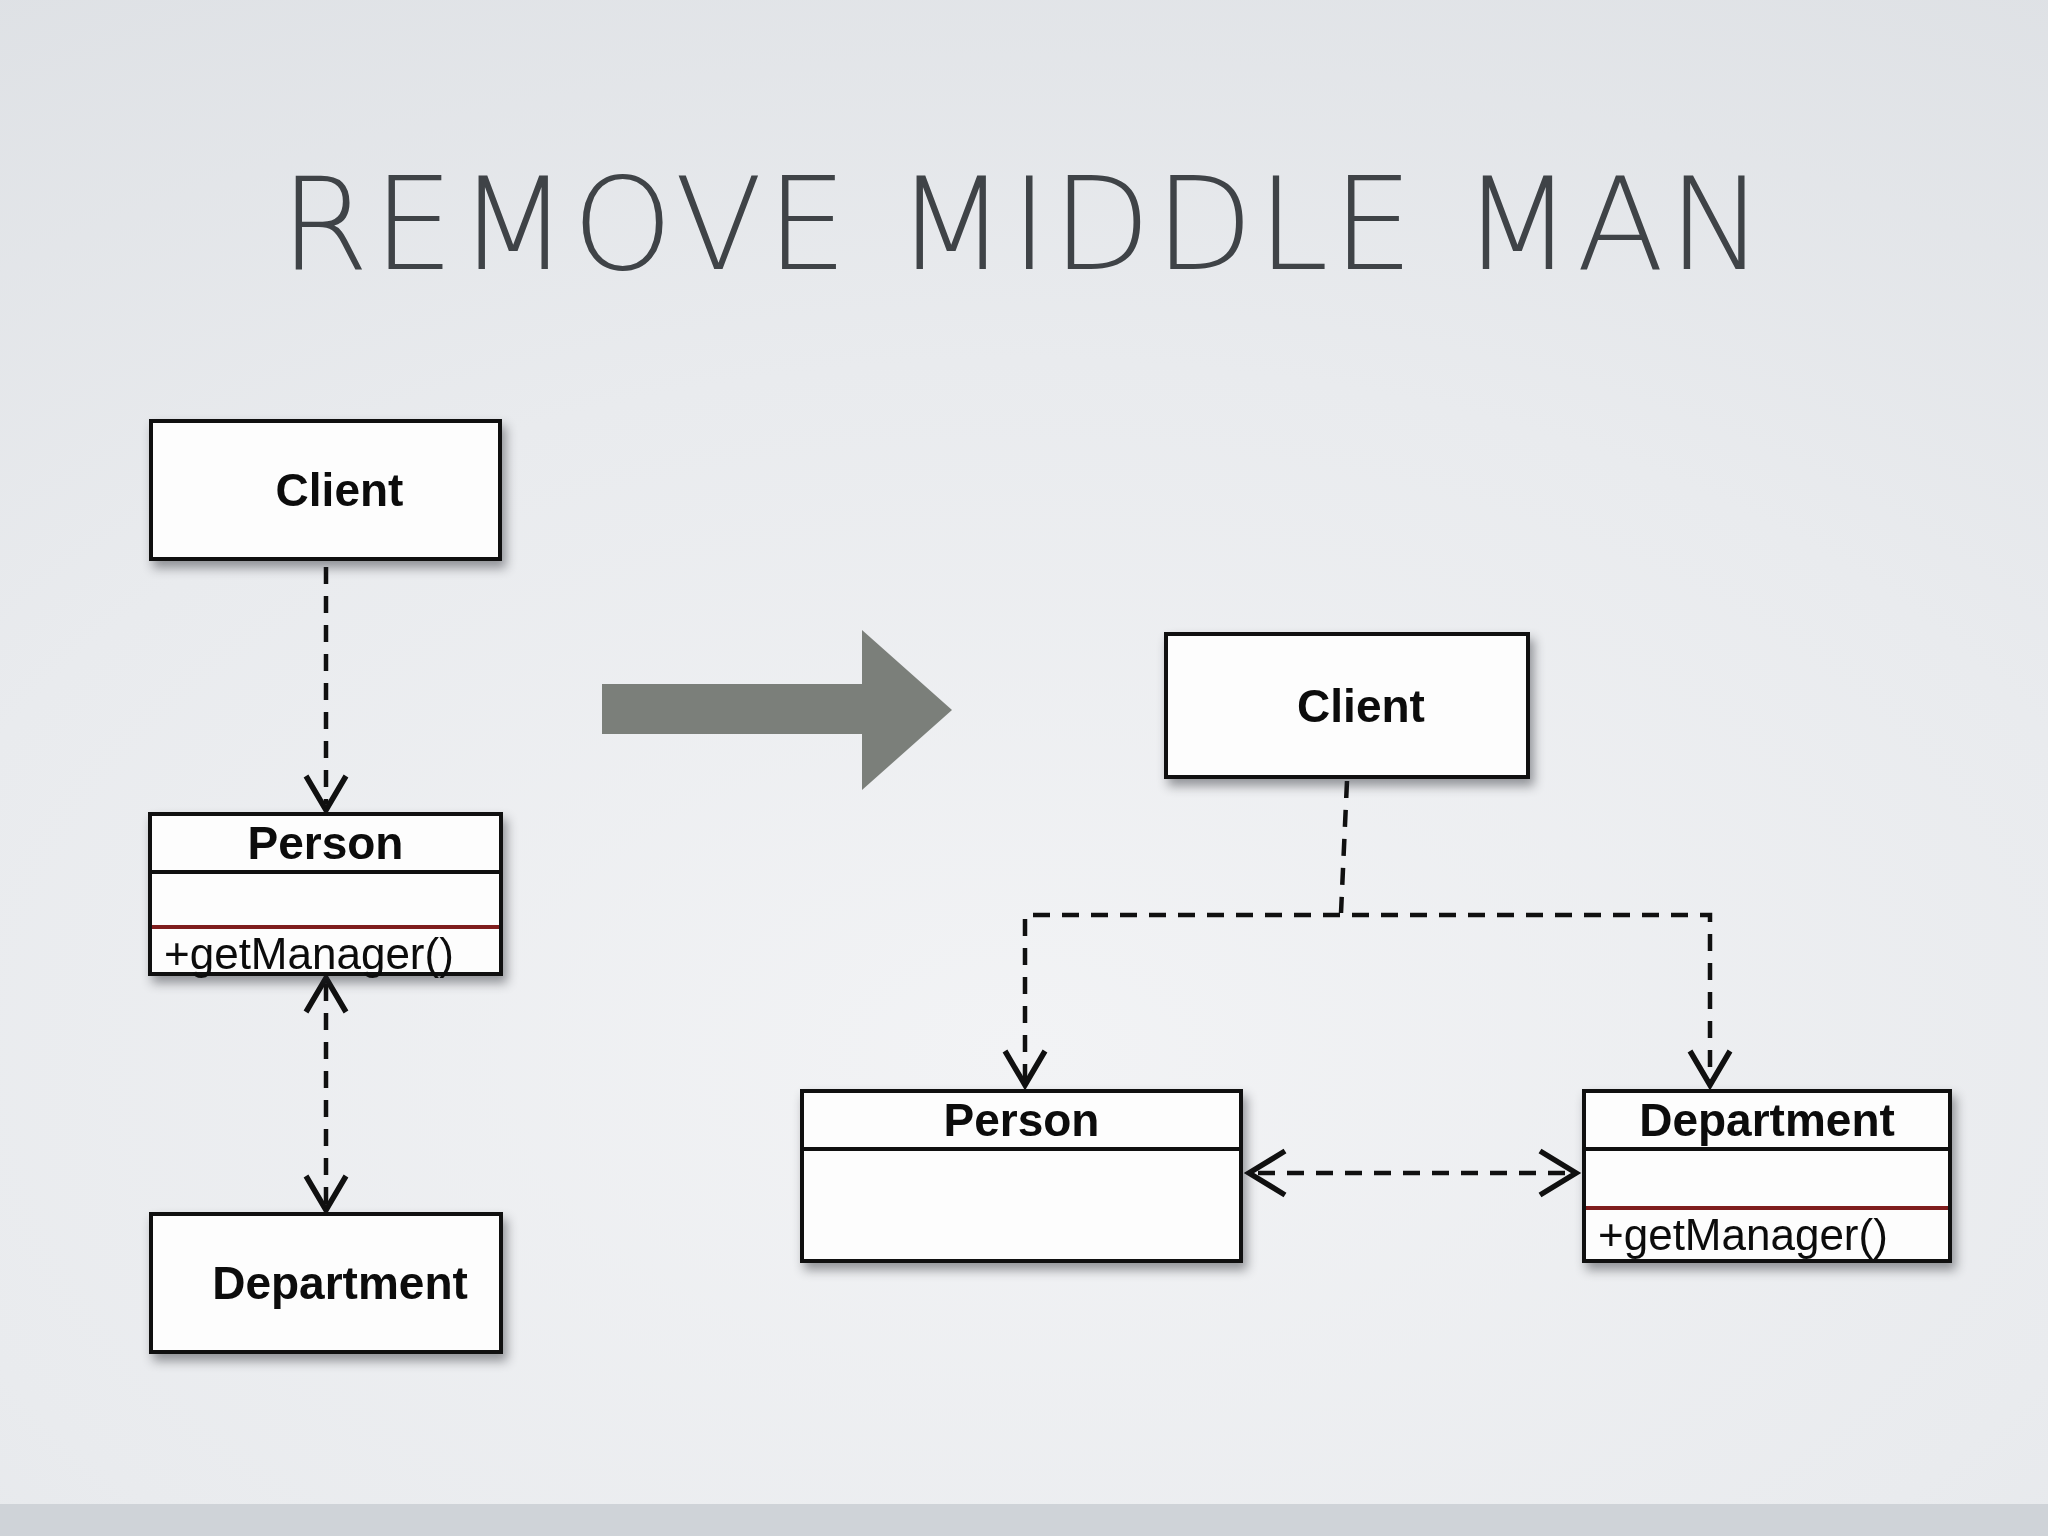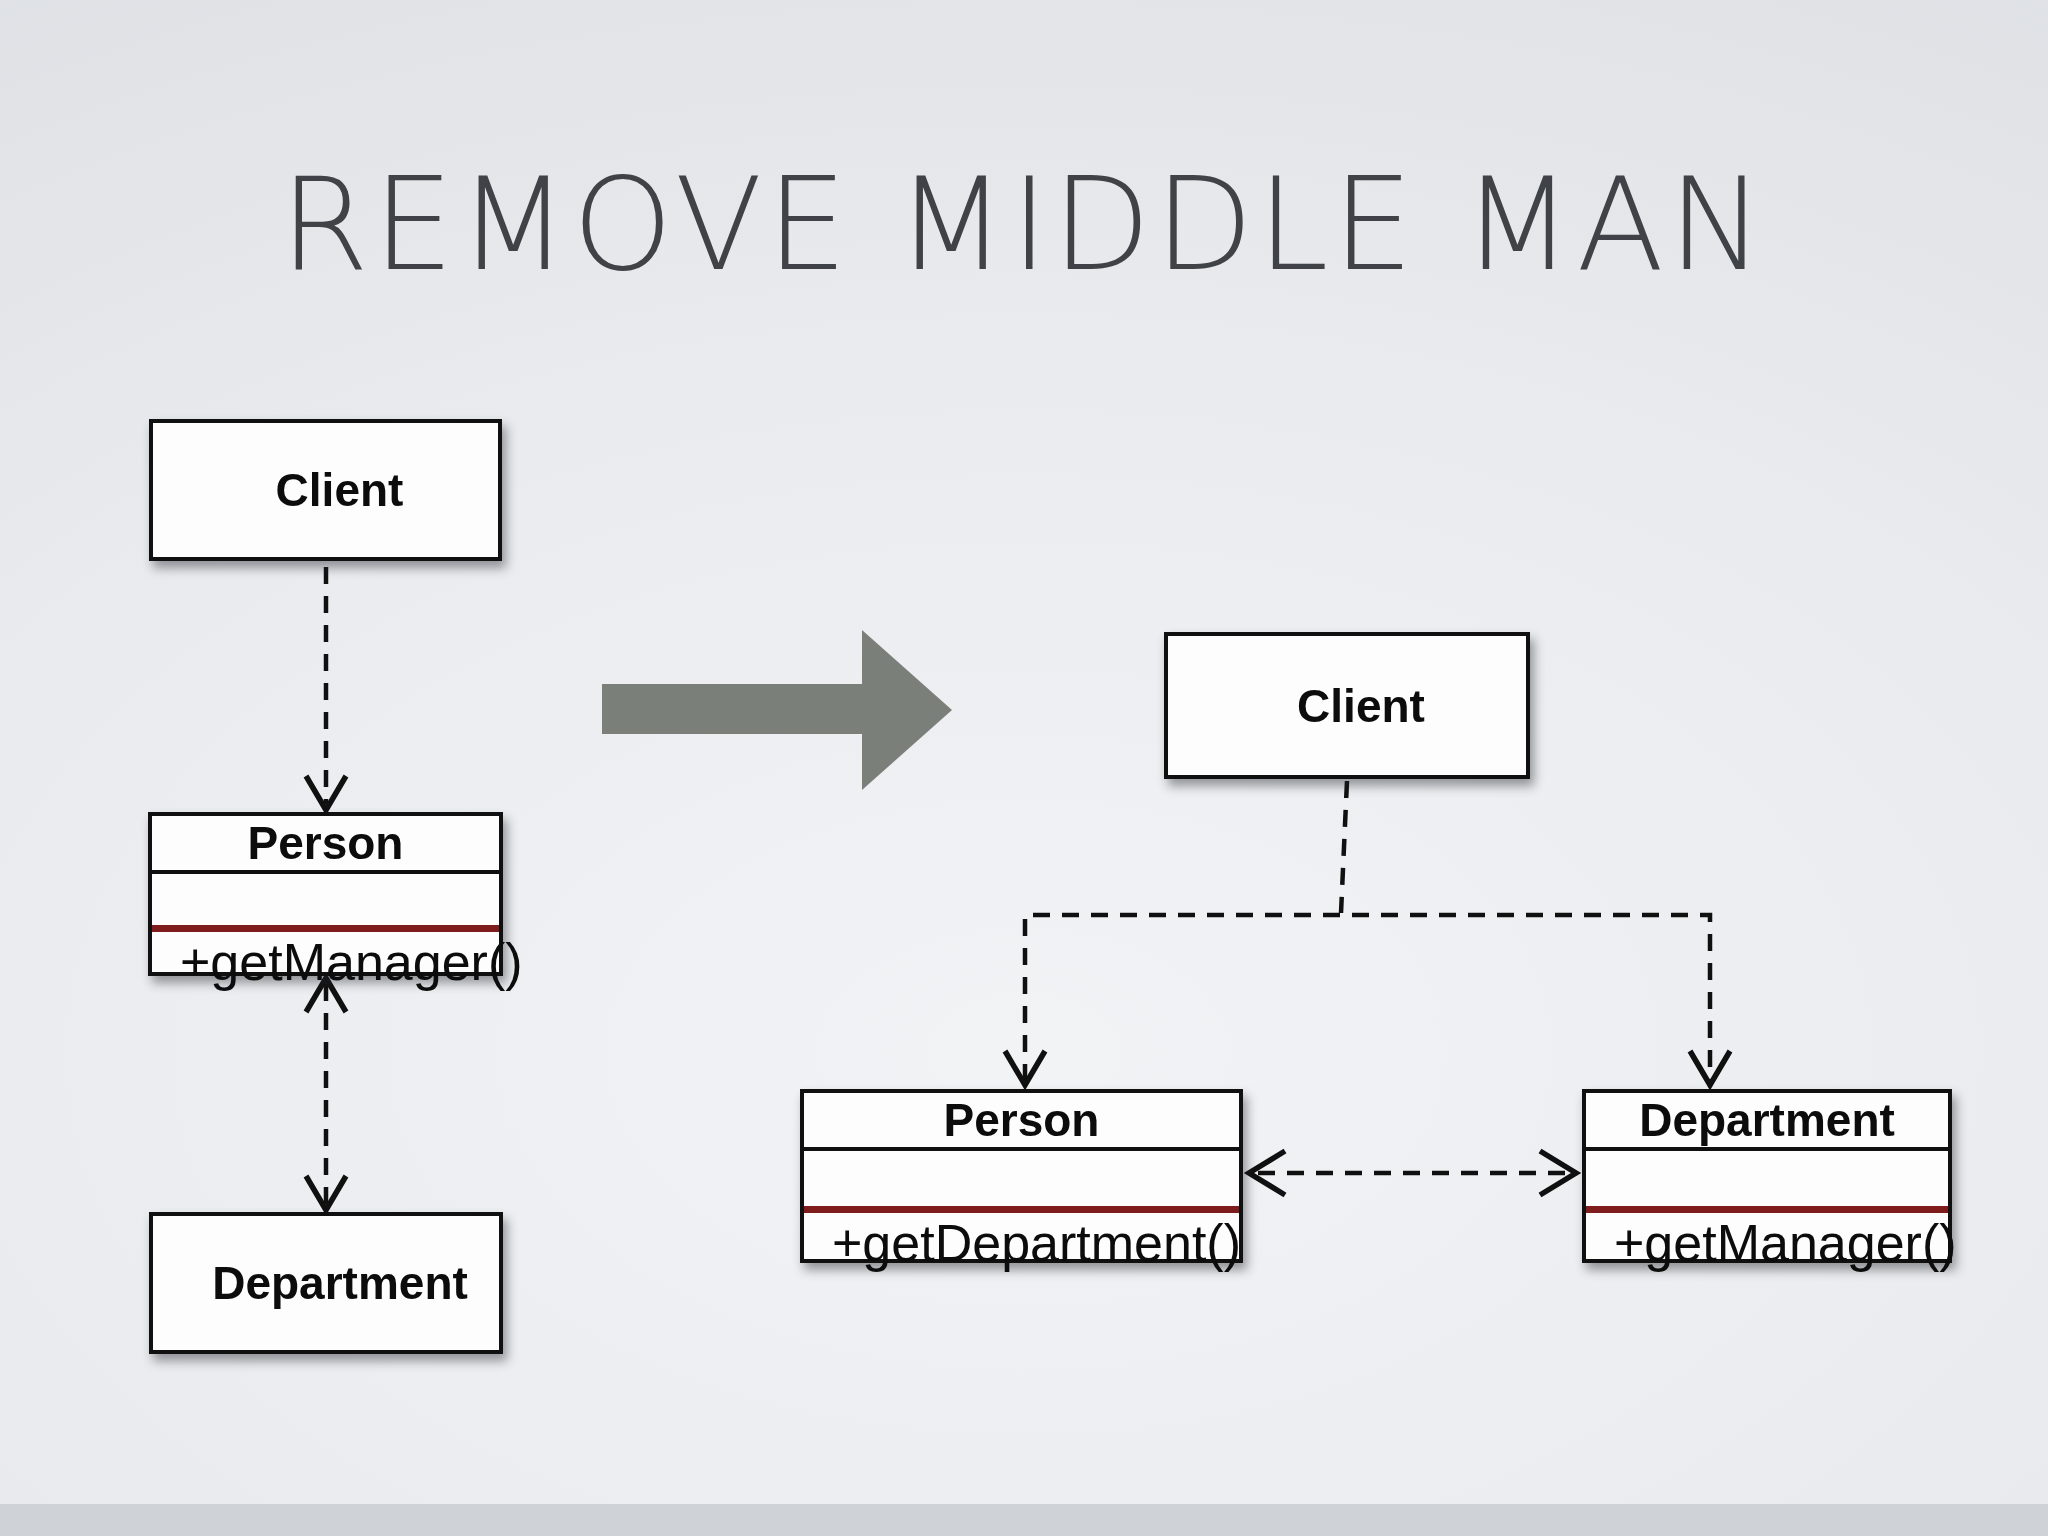--- a/index.html
+++ b/index.html
@@ -35,24 +35,24 @@
   }
   .uml.single{justify-content:center;padding-left:28px;}
   .c-title{
     flex:0 0 32%;
     display:flex;align-items:center;justify-content:center;
     font-weight:bold;font-size:46px;
   }
   .uml.single .c-title{flex:0 0 auto;}
   .c-attrs{flex:0 0 33%;border-top:4px solid #101010;}
   .c-methods{
-    flex:1;border-top:7px solid #7f1d1d;
+    flex:1;border-top:4px solid #7f1d1d;
     display:flex;align-items:center;
-    padding-left:28px;
-    font-size:52px;
+    padding-left:12px;
+    font-size:44px;
     white-space:nowrap;
   }
 </style>
 </head>
 <body>
 
 <div id="slide">
 
   <div class="slide-title">REMOVE MIDDLE MAN</div>
 
@@ -91,21 +91,20 @@
     <div class="c-title">Department</div>
   </div>
 
   <div class="uml single" style="left:1164px;top:632px;width:366px;height:147px;">
     <div class="c-title">Client</div>
   </div>
 
   <div class="uml" style="left:800px;top:1089px;width:443px;height:174px;">
     <div class="c-title">Person</div>
     <div class="c-attrs"></div>
-    <div class="c-methods">+getDepartment()</div>
   </div>
 
   <div class="uml" style="left:1582px;top:1089px;width:370px;height:174px;">
     <div class="c-title">Department</div>
     <div class="c-attrs"></div>
     <div class="c-methods">+getManager()</div>
   </div>
 
 </div>
 

